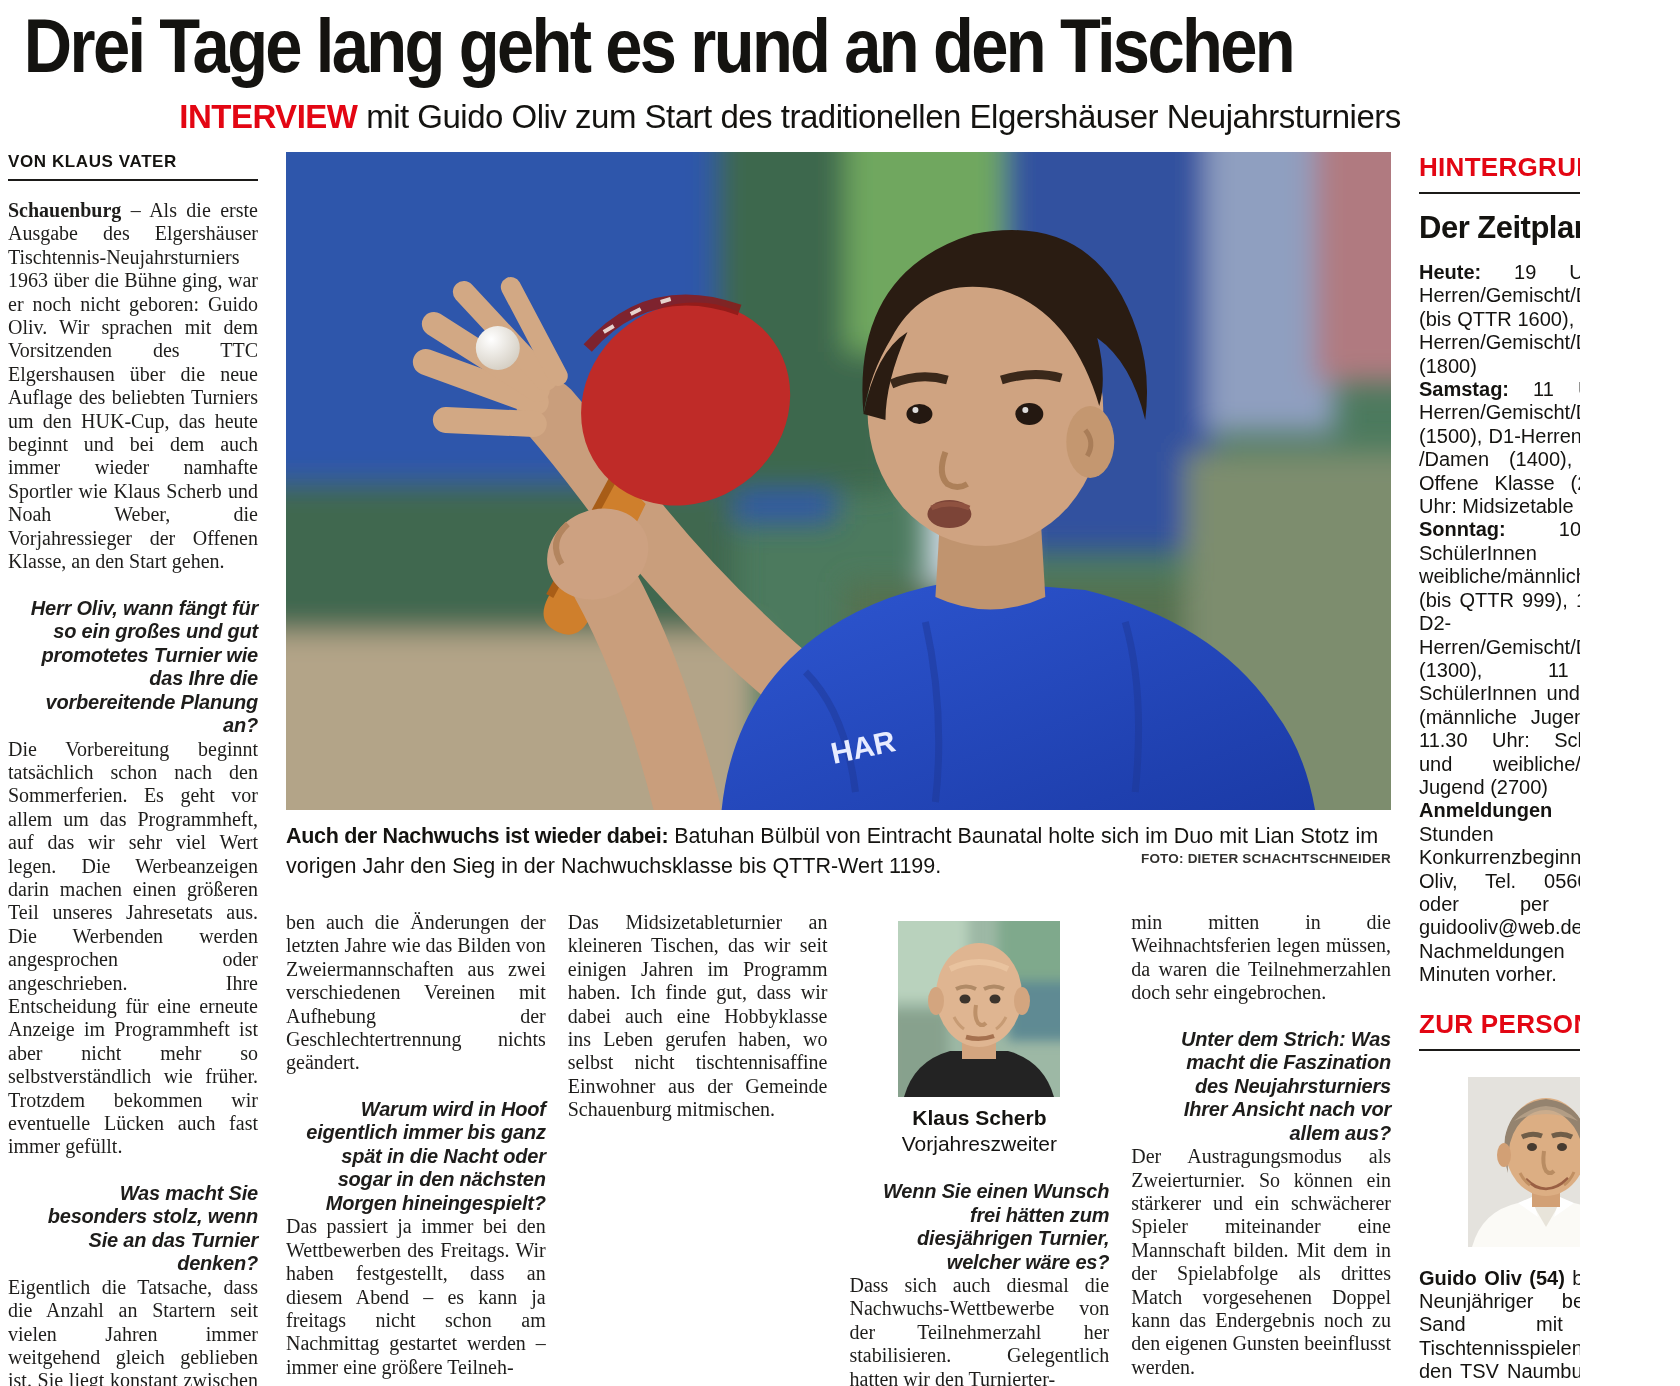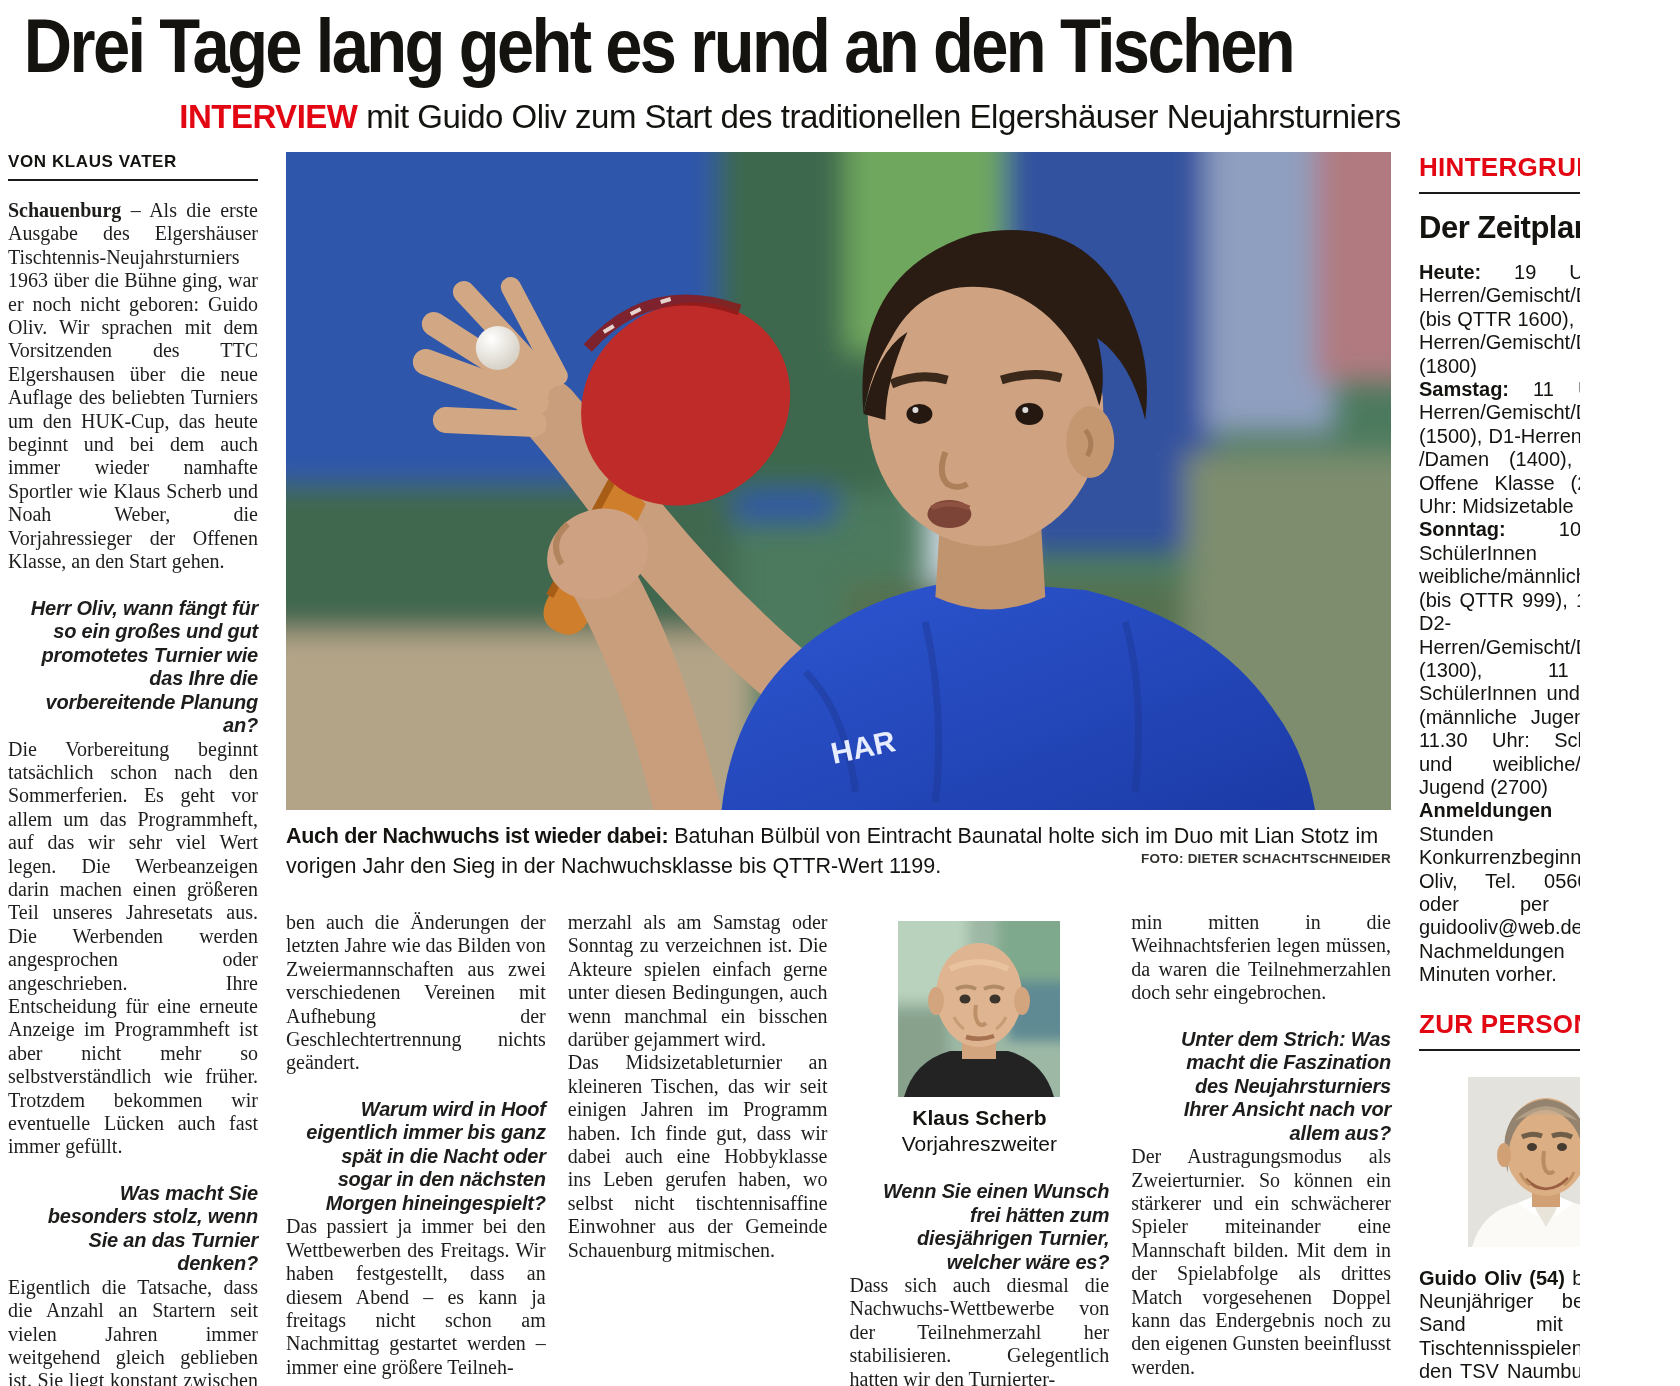--- a/index.html
+++ b/index.html
@@ -177,21 +177,20 @@
 
       <div class="cols">
 
         <div class="tcol">
           <p class="body-text">ben auch die Änderungen der letzten Jahre wie das Bilden von Zweiermannschaften aus zwei verschiedenen Vereinen mit Aufhebung der Geschlechtertrennung nichts geändert.</p>
           <p class="q">Warum wird in Hoof eigentlich immer bis ganz spät in die Nacht oder sogar in den nächsten Morgen hineingespielt?</p>
           <p class="body-text">Das passiert ja immer bei den Wettbewerben des Freitags. Wir haben festgestellt, dass an diesem Abend – es kann ja freitags nicht schon am Nachmittag gestartet werden – immer eine größere Teilneh-</p>
         </div>
 
         <div class="tcol">
-          <p class="body-text">merzahl als am Samstag oder Sonntag zu verzeichnen ist. Die Akteure spielen einfach gerne unter diesen Bedingungen, auch wenn manchmal ein bisschen darüber gejammert wird.</p>
           <p class="body-text">Das Midsizetableturnier an kleineren Tischen, das wir seit einigen Jahren im Programm haben. Ich finde gut, dass wir dabei auch eine Hobbyklasse ins Leben gerufen haben, wo selbst nicht tischtennisaffine Einwohner aus der Gemeinde Schauenburg mitmischen.</p>
         </div>
 
         <div class="tcol">
           <figure class="portrait">
             <svg viewBox="0 0 162 176">
               <defs>
                 <filter id="kblur" x="-10%" y="-10%" width="120%" height="120%">
                   <feGaussianBlur stdDeviation="6"></feGaussianBlur>
                 </filter>

